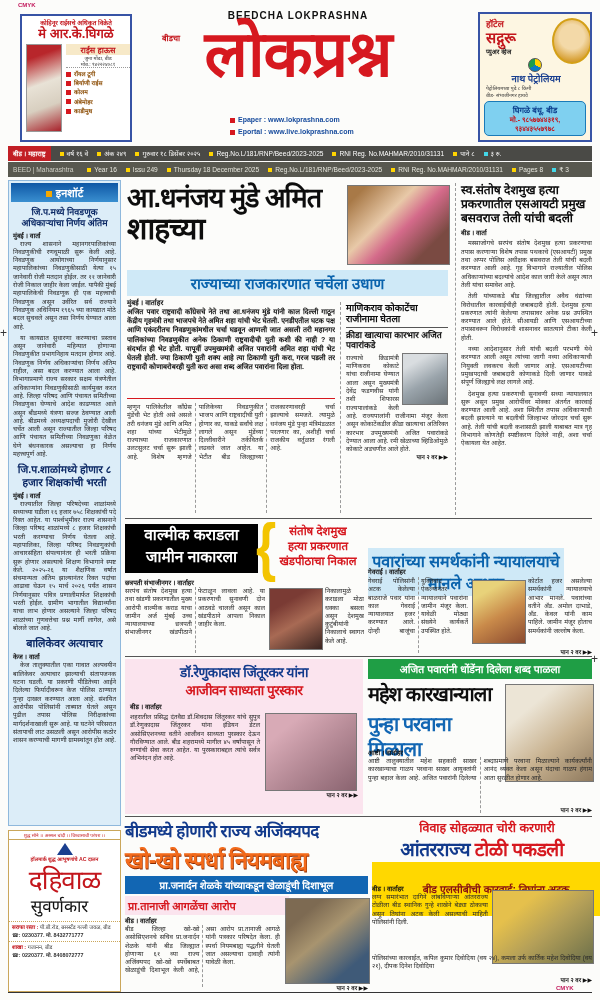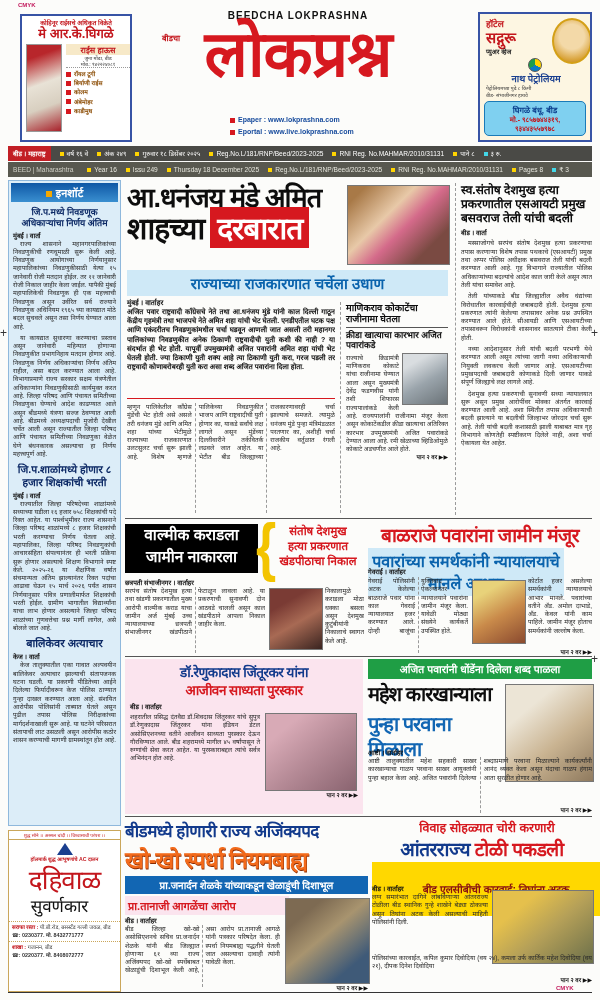--- a/index.html
+++ b/index.html
@@ -189,21 +189,20 @@
     </div>
     <div style="text-align:left;font-size:5.4px;color:#333;border-top:1px dotted #caa65a;padding:2px 3px;line-height:1.4;">
       <span style="color:#c3161c;font-weight:bold;">शाखा :</span> <span>गजानन, बीड</span>
       <div class="b">☎: 0220377. मो. 8408072777</div>
     </div>
   </div>
 
   <div class="abs" style="left:127px;top:184px;width:218px;font-size:27px;font-weight:bold;color:#0d0d0d;line-height:1.05;letter-spacing:-1px;">आ.धनंजय मुंडे अमित</div>
   <div class="abs" style="left:127px;top:207px;display:flex;align-items:flex-start;">
     <span style="font-size:30px;font-weight:bold;color:#0d0d0d;letter-spacing:-1px;">शाहच्या</span>
-    <span style="font-size:30px;font-weight:bold;color:#fff;background:#d6181f;padding:0 7px;margin-left:6px;letter-spacing:-1px;">दरबारात</span>
   </div>
   <div class="abs photo" style="left:347px;top:185px;width:101px;height:78px;background:linear-gradient(135deg,#a87947 10%,#e8c9a8 38%,#d46a8a 55%,#7a4a42 80%);"></div>
   <div class="abs strip-blue" style="left:127px;top:270px;width:321px;font-size:15px;padding:3px 0;">राज्याच्या राजकारणात चर्चेला उधाण</div>
   <div class="abs dl" style="left:127px;top:298px;font-size:7px;">मुंबई । वार्ताहर</div>
   <div class="abs" style="left:127px;top:307px;width:208px;height:90px;font-size:7px;font-weight:bold;line-height:1.32;text-align:justify;color:#111;overflow:hidden;">अजित पवार राष्ट्रवादी काँग्रेसचे नेते तथा आ.धनंजय मुंडे यांनी काल दिल्ली गाठून केंद्रीय गृहमंत्री तथा भाजपचे नेते अमित शहा यांची भेट घेतली. एनडीएतील घटक पक्ष आणि एकंदरीतच निवडणुकांमधील चर्चा घडवून आणली जात असली तरी महानगर पालिकांच्या निवडणुकीत अनेक ठिकाणी राष्ट्रवादीची युती कशी की नाही ? या संदर्भात ही भेट होती. यापूर्वी उपमुख्यमंत्री अजित पवारांनी अमित शहा यांची भेट घेतली होती. ज्या ठिकाणी युती शक्य आहे त्या ठिकाणी युती करा, गरज पडली तर राष्ट्रवादी कोणाबरोबरही युती करा असा शब्द अजित पवारांना दिला होता.</div>
   <div class="abs" style="left:127px;top:398px;width:208px;border-top:1.5px solid #d6181f;"></div>
   <div class="abs news colrule" style="left:127px;top:403px;width:208px;height:110px;column-count:3;column-gap:7px;overflow:hidden;">म्हणून पालिकेतील काँग्रेस मुंडेंची भेट होती असे असले तरी धनंजय मुंडे आणि अमित शहा यांच्या भेटीमुळे राज्याच्या राजकारणात उलटसुलट चर्चा सुरू झाली आहे. विशेष म्हणजे पालिकेच्या निवडणुकीत भाजप आणि राष्ट्रवादीची युती होणार का, याकडे सर्वांचे लक्ष लागले असून मुंडेंच्या दिल्लीवारीने तर्कवितर्क लढवले जात आहेत. या भेटीत बीड जिल्ह्याच्या राजकारणावरही चर्चा झाल्याचे समजते. त्यामुळे धनंजय मुंडे पुन्हा मंत्रिमंडळात परतणार का, अशीही चर्चा राजकीय वर्तुळात रंगली आहे.</div>
 
   <div class="abs" style="left:340px;top:302px;width:108px;height:211px;border-left:1px dashed #9a9a9a;padding-left:5px;box-sizing:border-box;overflow:hidden;">
     <div style="font-size:9.5px;font-weight:bold;color:#0d0d0d;line-height:1.2;border-bottom:1px solid #555;padding-bottom:2px;">माणिकराव कोकाटेंचा राजीनामा घेतला</div>
@@ -234,21 +233,20 @@
   <div class="abs ctr" style="left:272px;top:524px;width:92px;font-size:11.5px;font-weight:bold;color:#d6181f;line-height:1.3;">
     <div>संतोष देशमुख</div>
       <div>हत्या प्रकरणात</div>
       <div>खंडपीठाचा निकाल</div>
   </div>
   <div class="abs dl" style="left:125px;top:578px;">छत्रपती संभाजीनगर । वार्ताहर</div>
   <div class="abs news colrule" style="left:125px;top:587px;width:140px;height:66px;column-count:2;column-gap:6px;overflow:hidden;">सरपंच संतोष देशमुख हत्या तथा खंडणी प्रकरणातील मुख्य आरोपी वाल्मीक कराड याचा जामीन अर्ज मुंबई उच्च न्यायालयाच्या छत्रपती संभाजीनगर खंडपीठाने फेटाळून लावला आहे. या प्रकरणाची सुनावणी दोन आठवडे चालली असून काल खंडपीठाने आपला निकाल जाहीर केला.</div>
   <div class="abs photo" style="left:269px;top:588px;width:52px;height:60px;background:linear-gradient(150deg,#7a3b34 25%,#a86a54 55%,#3a2420);"></div>
   <div class="abs news" style="left:325px;top:587px;width:39px;height:66px;overflow:hidden;">निकालामुळे कराडला मोठा धक्का बसला असून देशमुख कुटुंबीयांनी निकालाचे स्वागत केले आहे.</div>
 
-  <div class="abs ctr" style="left:368px;top:522px;width:224px;font-size:19px;font-weight:bold;color:#d6181f;letter-spacing:-0.5px;">बाळराजे पवारांना जामीन मंजूर</div>
   <div class="abs strip-blue" style="left:368px;top:548px;width:196px;font-size:16px;padding:2px 0;">पवारांच्या समर्थकांनी न्यायालयाचे मानले आभार</div>
   <div class="abs dl" style="left:368px;top:567px;">गेवराई । वार्ताहर</div>
   <div class="abs news colrule" style="left:368px;top:577px;width:100px;height:76px;column-count:2;column-gap:6px;overflow:hidden;">गेवराई पोलिसांनी अटक केलेल्या बाळराजे पवार यांना काल गेवराई न्यायालयात हजर करण्यात आले. दोन्ही बाजूंचा युक्तिवाद ऐकल्यानंतर न्यायालयाने पवारांना जामीन मंजूर केला. यावेळी मोठ्या संख्येने कार्यकर्ते उपस्थित होते.</div>
   <div class="abs photo" style="left:472px;top:580px;width:52px;height:62px;background:linear-gradient(150deg,#e8d27a 20%,#c98a4a 55%,#8a4a2f);"></div>
   <div class="abs news" style="left:528px;top:577px;width:64px;height:70px;overflow:hidden;">कोर्टात हजर असलेल्या समर्थकांनी न्यायालयाचे आभार मानले. पवारांच्या वतीने अ‍ॅड. अमोल दाभाडे, अ‍ॅड. केवल यांनी काम पाहिले. जामीन मंजूर होताच समर्थकांनी जल्लोष केला.</div>
   <div class="abs more" style="left:528px;top:648px;width:64px;">पान २ वर ▶▶</div>
 
   <div class="abs hrule" style="left:125px;top:656px;width:467px;"></div>
 
   <div class="abs" style="left:125px;top:659px;width:238px;height:155px;background:#fbe4ee;box-sizing:border-box;padding:4px 5px;overflow:hidden;">

